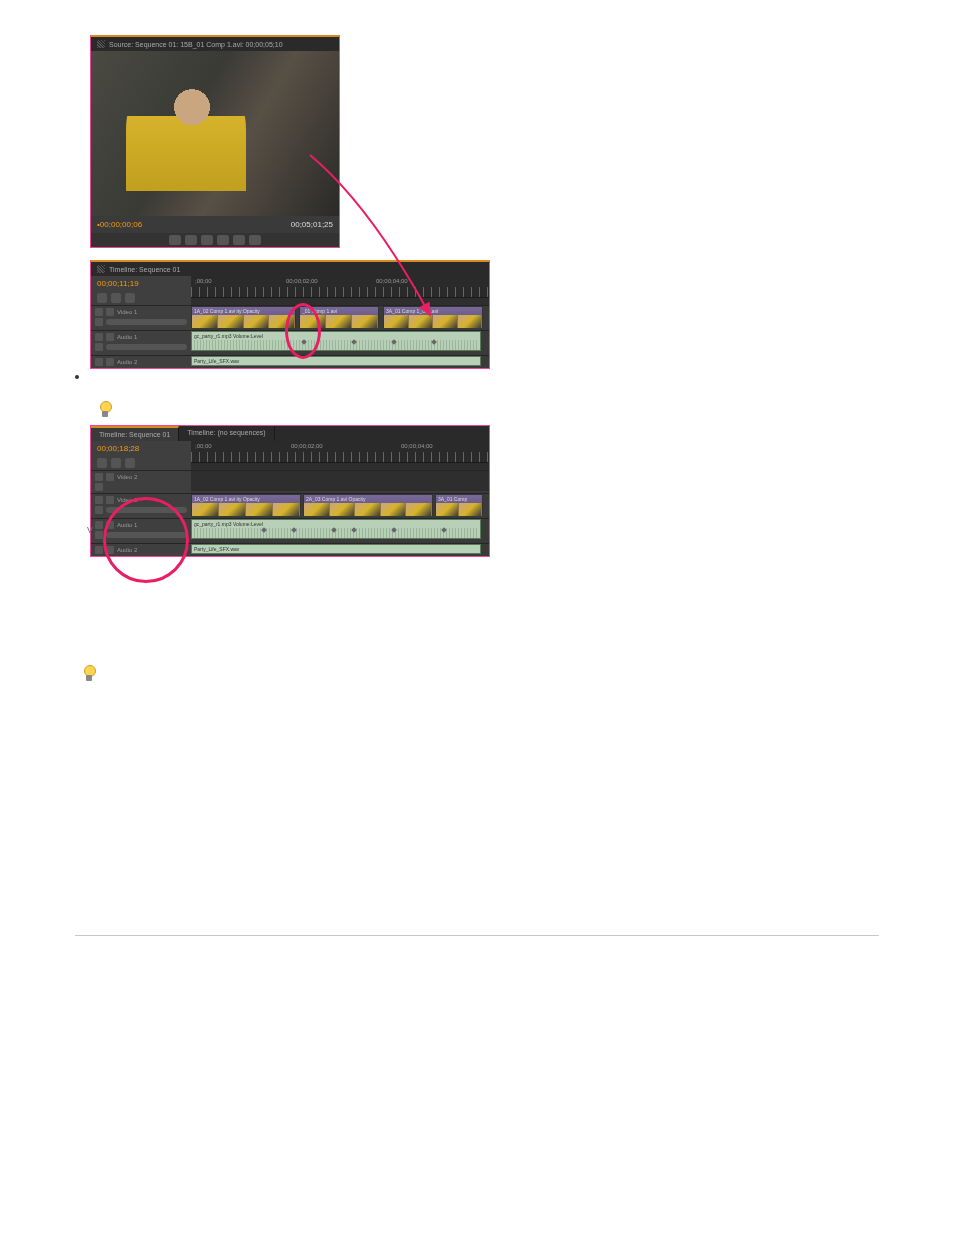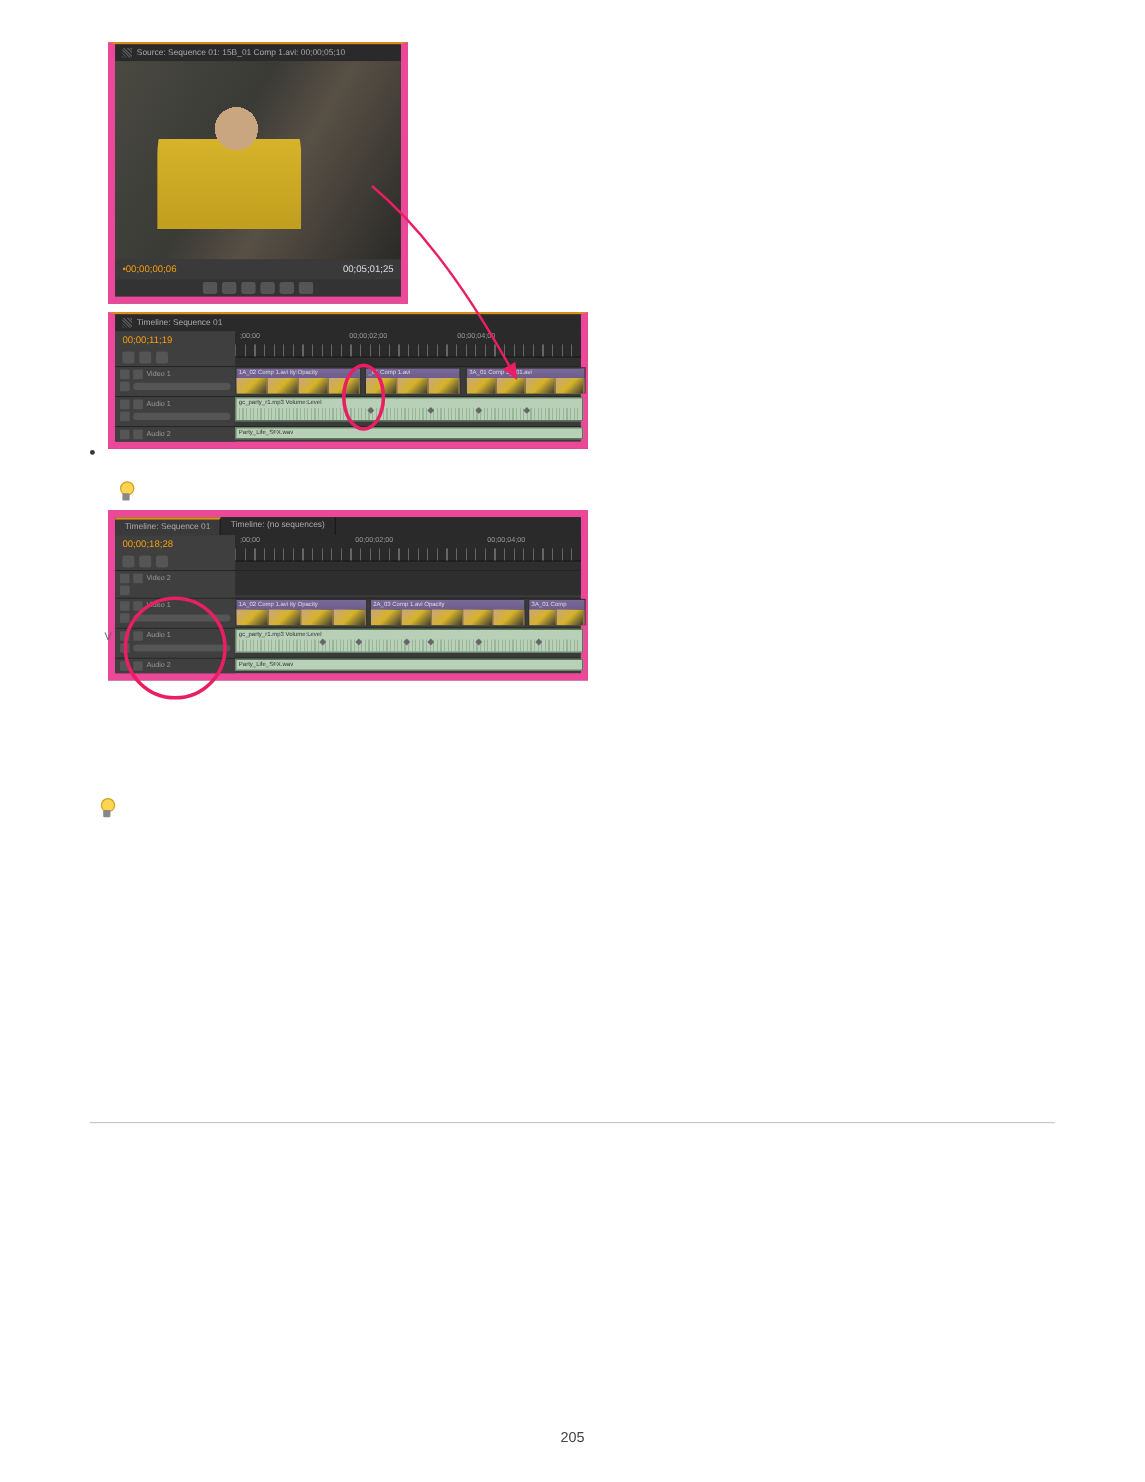--- a/index.html
+++ b/index.html
@@ -9,21 +9,21 @@
     background: #fff;
     font-family: -apple-system, BlinkMacSystemFont, "Segoe UI", Arial, sans-serif;
     font-size: 12px;
     position: relative;
   }
   .page { padding: 35px 75px 30px 75px; position: relative; height: 100%; }
   .fig { position: relative; margin-bottom: 20px; }
 
   
   .fig1 { width: 410px; height: 320px; }
-  .panel { background: #3a3a3a; border: 6px solid #ec4899; position: absolute; }
+  .panel { background: #3a3a3a; border: 1px solid #ec4899; position: absolute; }
   .panel-header { background: #2a2a2a; color: #aaa; font-size: 7px; padding: 3px 6px; display: flex; align-items: center; gap: 4px; }
   .panel-header .drag { width: 8px; height: 8px; background: repeating-linear-gradient(45deg,#555,#555 1px,transparent 1px,transparent 2px); }
   .orange-accent { border-top: 2px solid #d98b1f; }
 
   .source-mon { left: 15px; top: 0; width: 250px; }
   .vid-area { width: 100%; height: 165px; background: linear-gradient(120deg,#4a4a42 0%,#3a3a36 40%,#585045 60%,#2a2a28 100%); position: relative; overflow: hidden; }
   .figure-person { position:absolute; left:35px; top:20px; width:120px; height:145px;
     background: radial-gradient(circle at 55% 25%, #c9a580 0 18px, transparent 18px),
                 linear-gradient(180deg, transparent 45px, #d6b32a 45px, #c19f1f 120px, transparent 120px);
     border-radius: 40% 40% 0 0;
@@ -363,14 +363,13 @@
     <div style="position:absolute;left:12px;top:100px;color:#666;font-size:9px">V</div>
   </div>
 
   <div class="spacer-2">
     <span class="tip-icon" style="position:absolute;left:0;bottom:0"></span>
   </div>
 
   <div style="height:200px"></div>
   <hr class="hr">
 
-  <div class="page-number">205</div>
 </div>
 
 </body></html>

